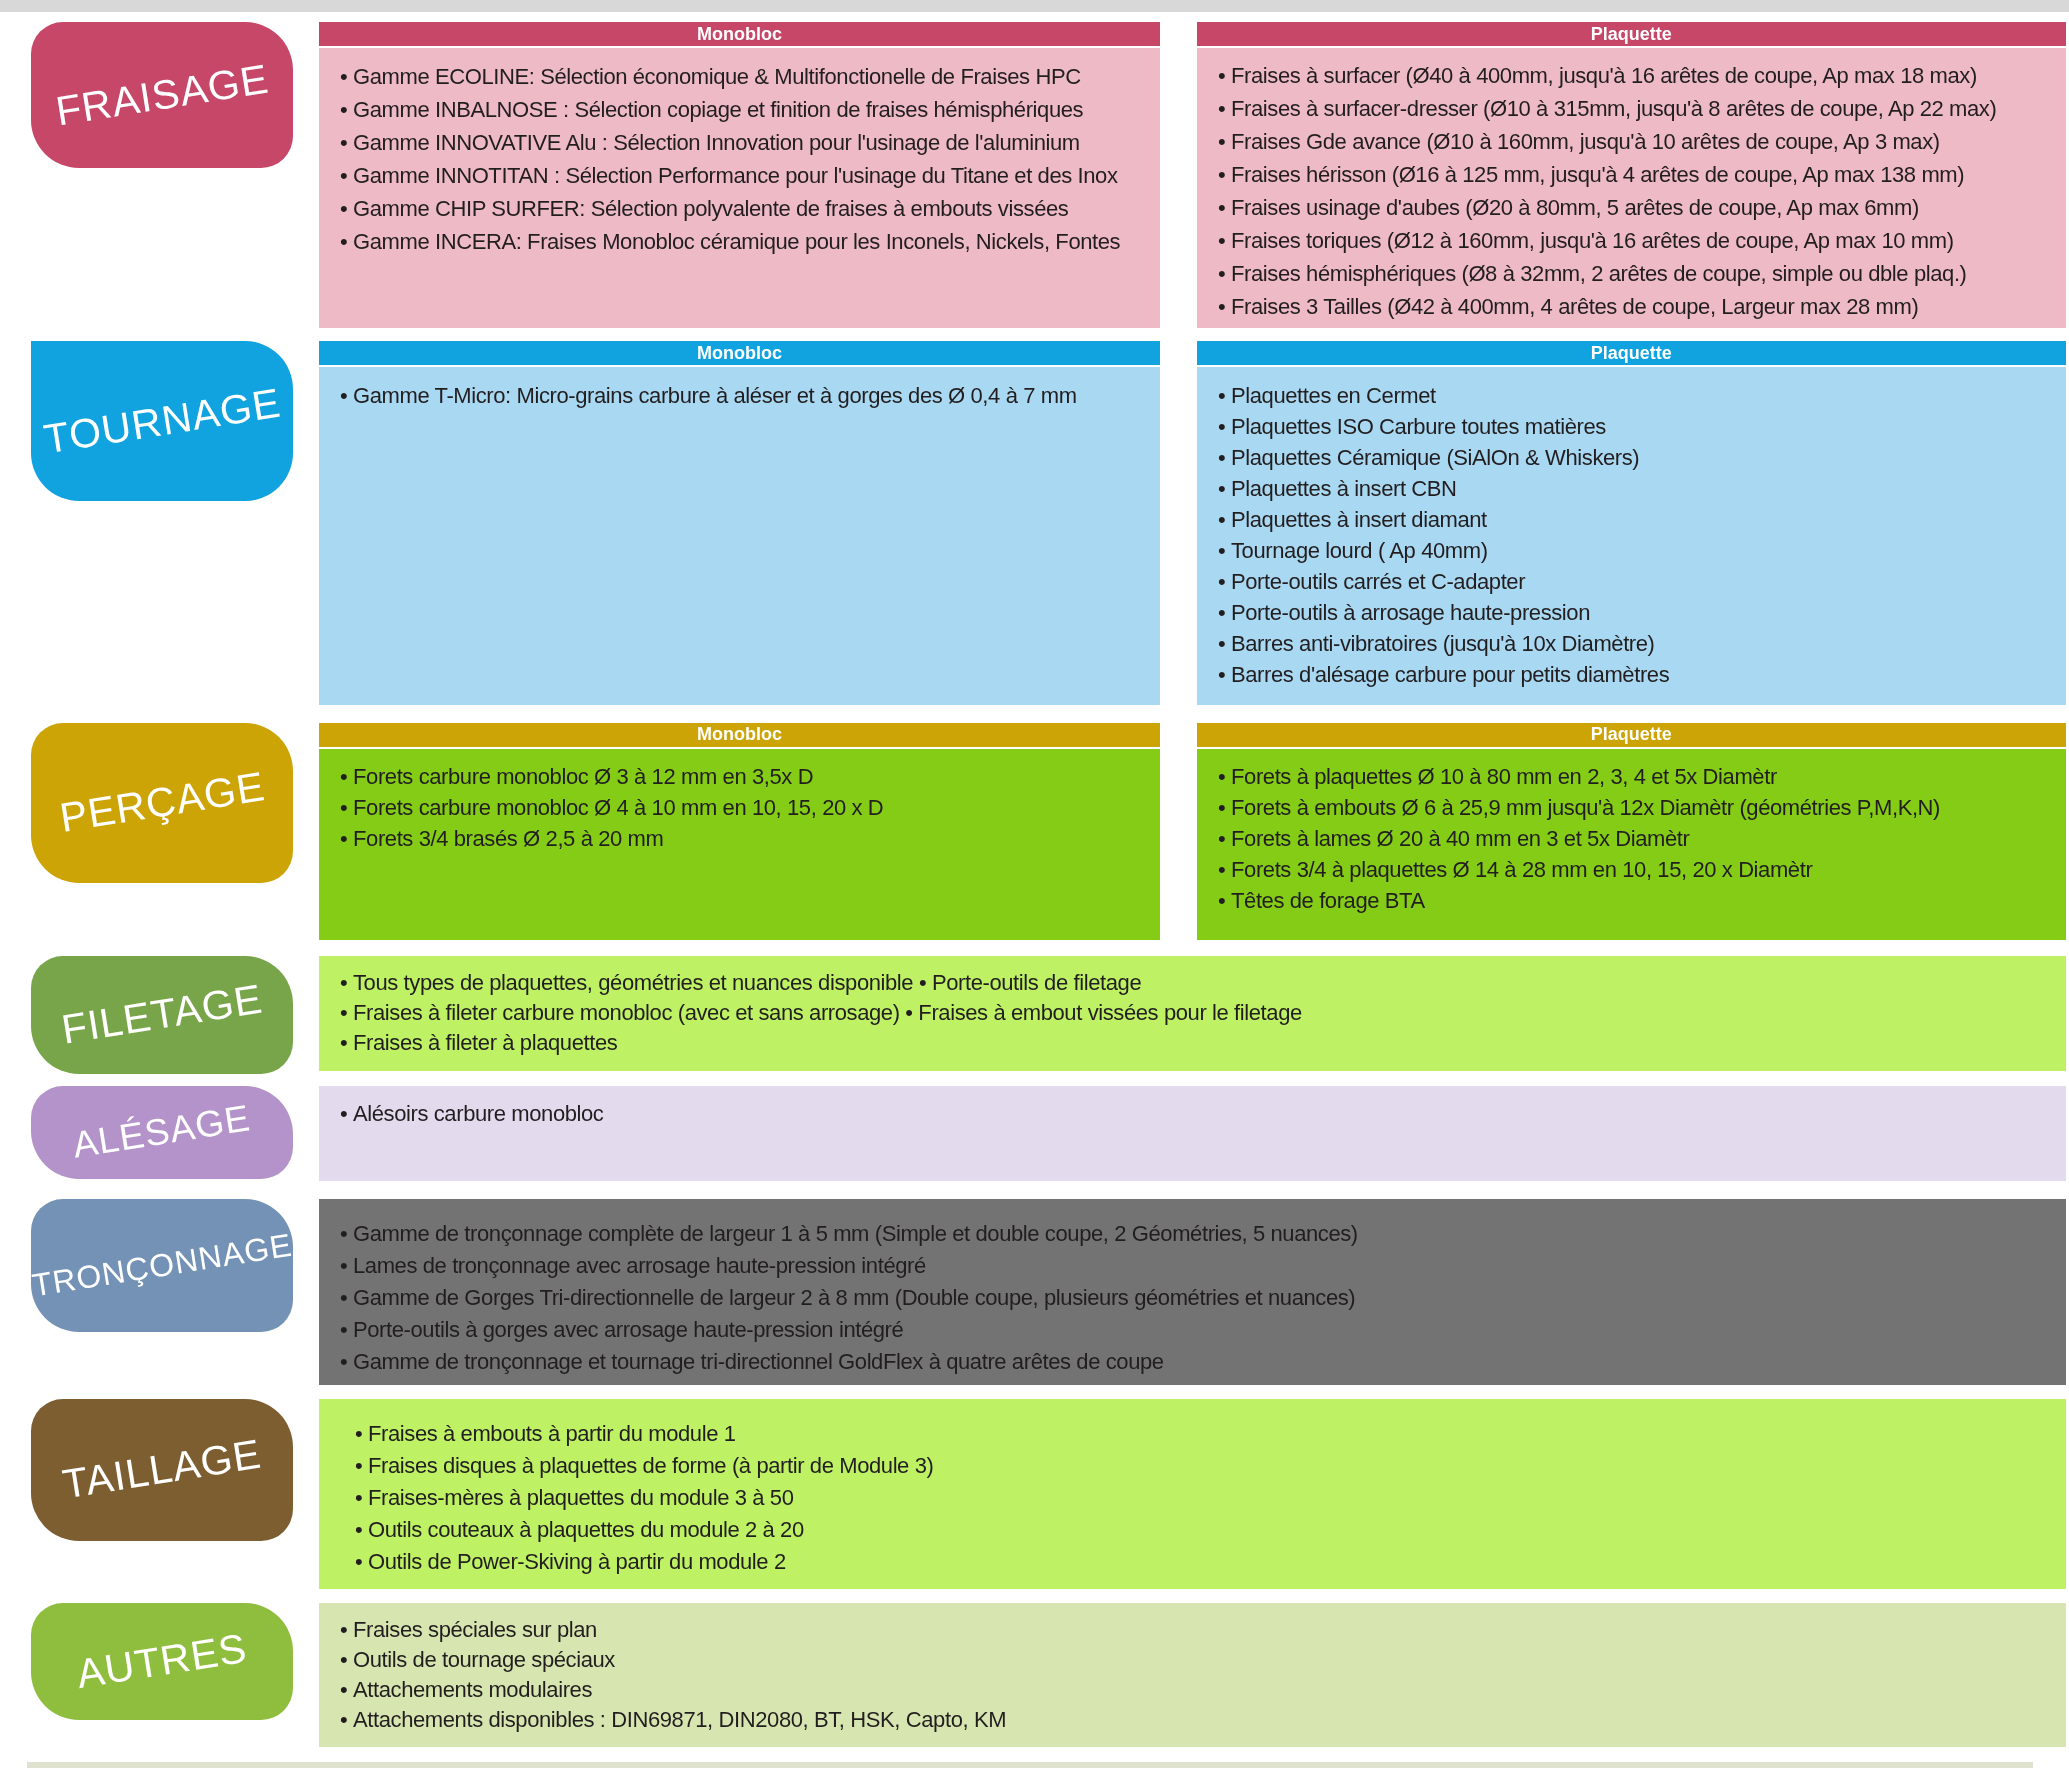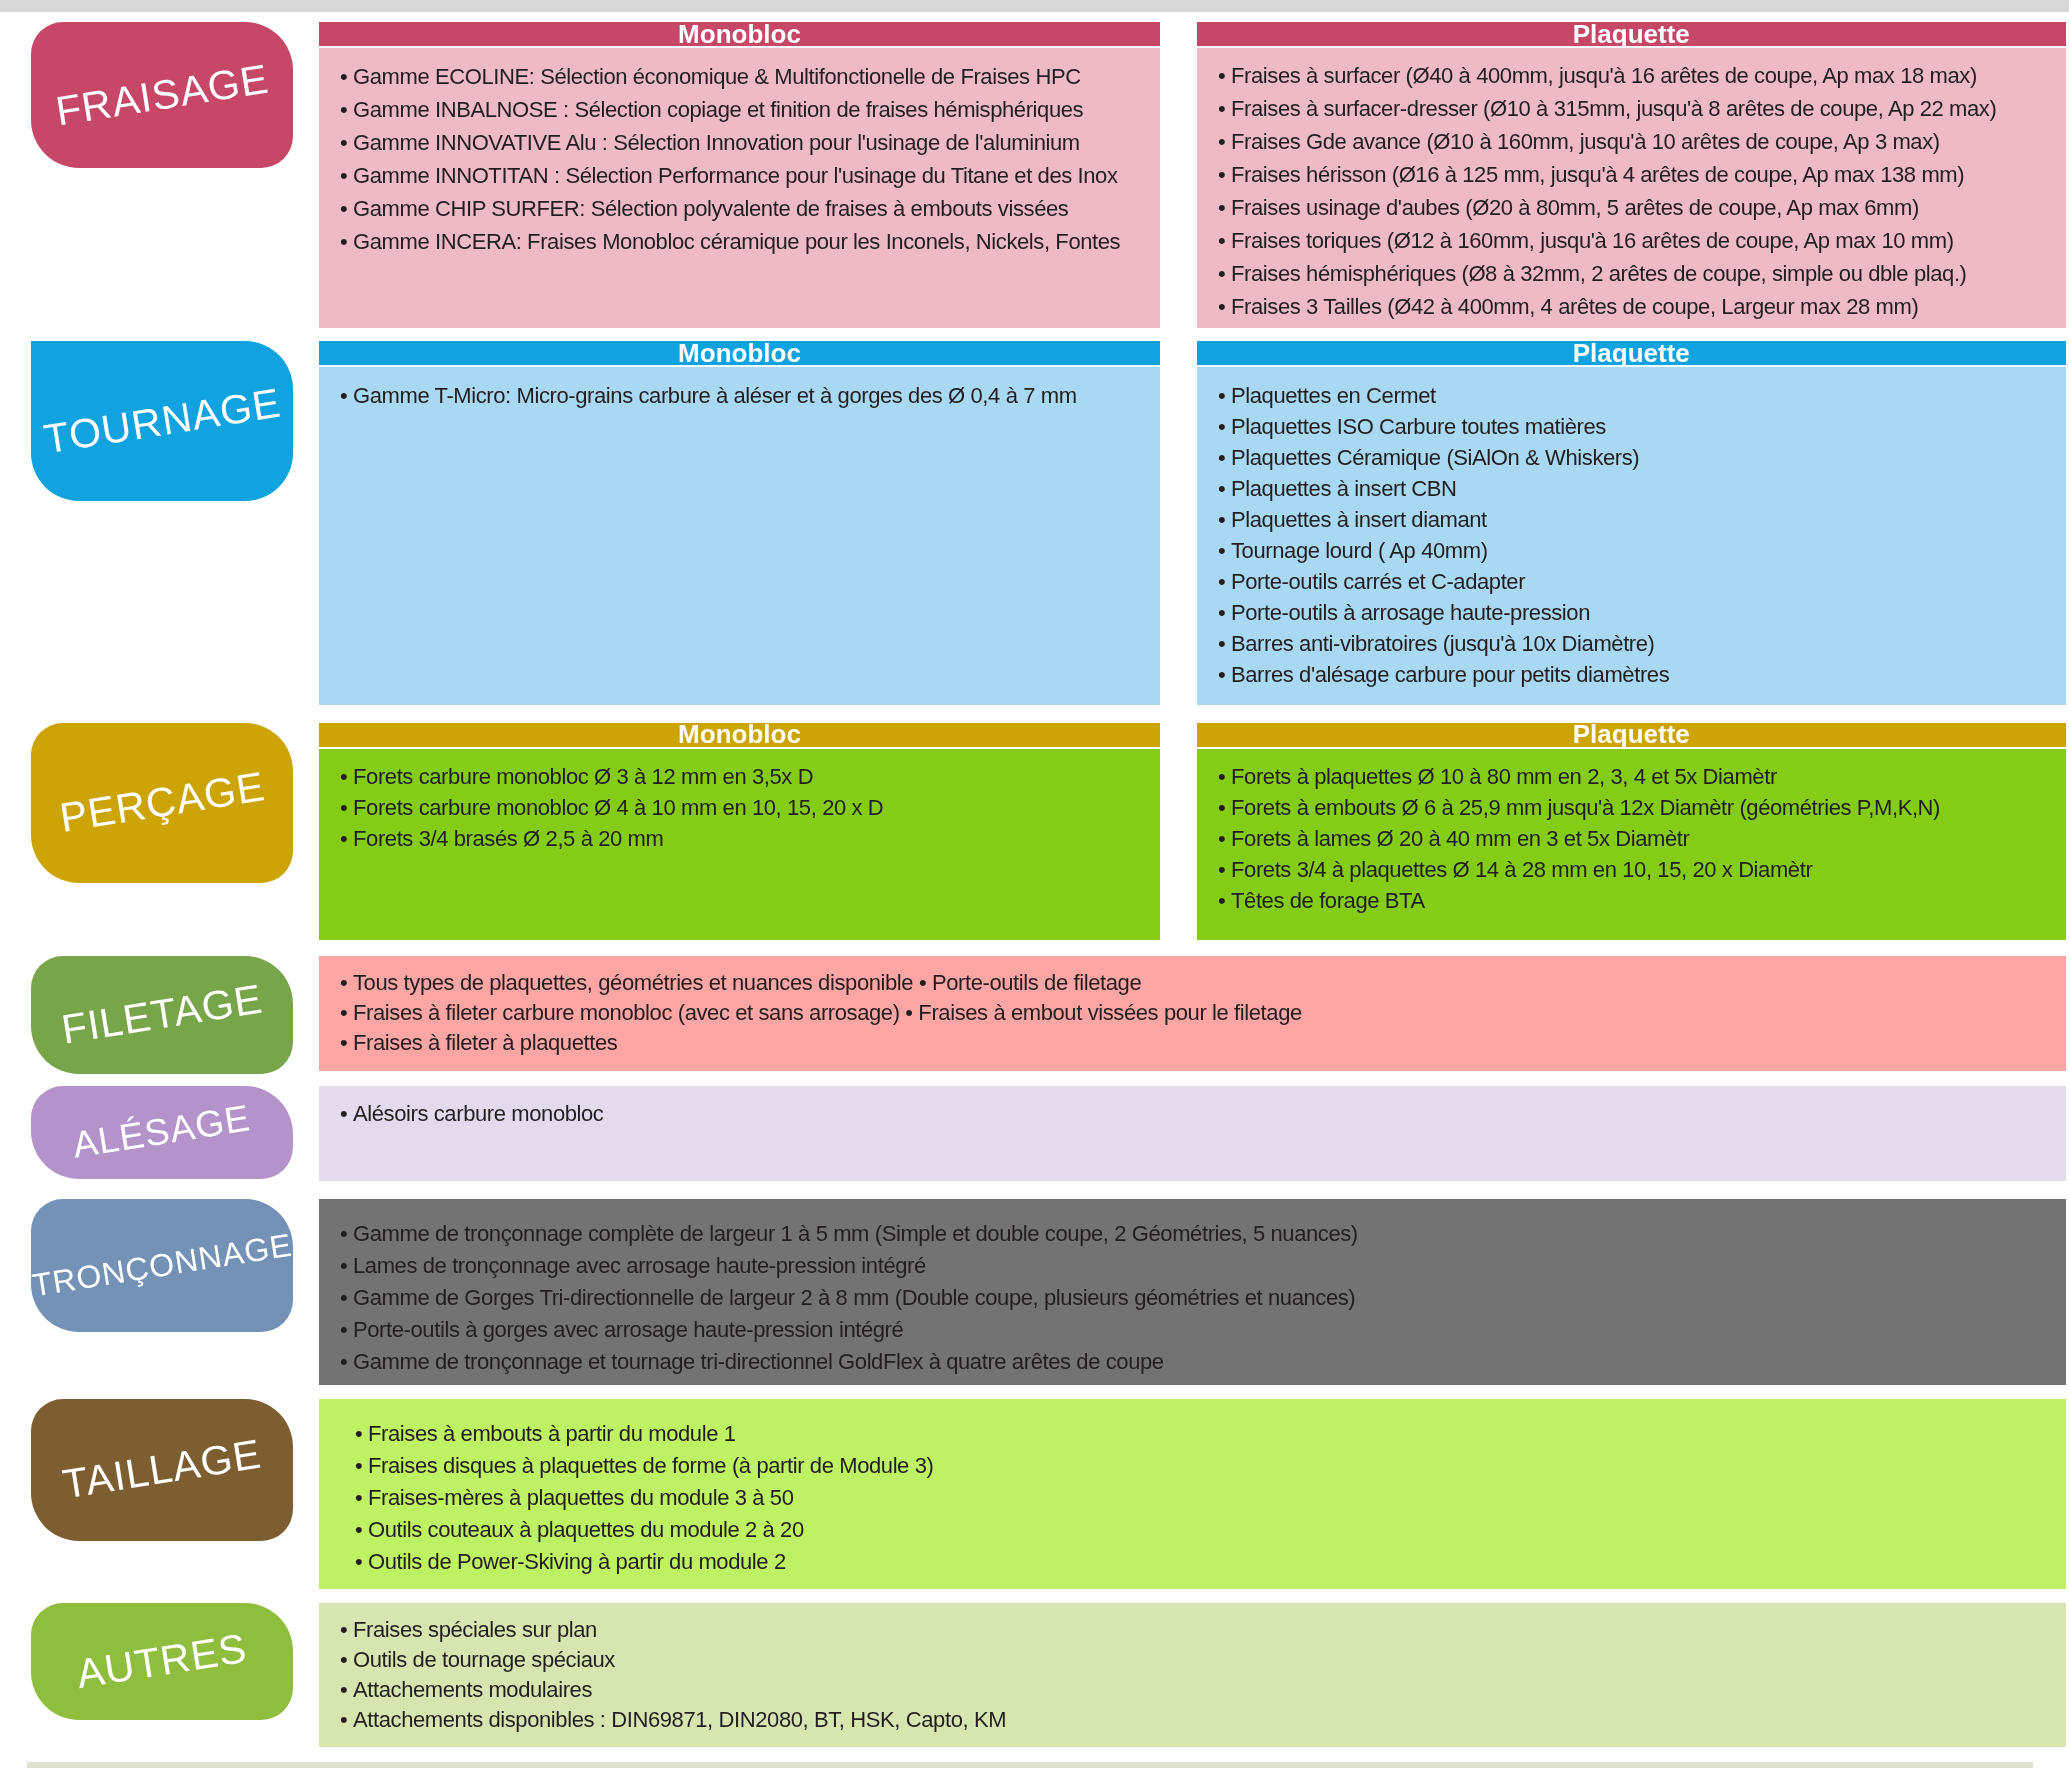--- a/index.html
+++ b/index.html
@@ -12,21 +12,21 @@
   .label-col{width:288px;flex:none;}
   .pill{width:262px;display:flex;align-items:center;justify-content:center;
         border-radius:32px 48px 32px 48px;}
   .pill-text{color:#ffffff;font-size:41px;letter-spacing:0.9px;transform:rotate(-9deg);white-space:nowrap;}
   .content{flex:1;display:flex;gap:37px;}
   .panel{display:flex;flex-direction:column;}
   .mono{width:841px;flex:none;}
   .plaq{flex:1;}
   .single{flex:1;}
   .panel-header{height:24px;flex:none;display:flex;align-items:center;justify-content:center;
-        color:#ffffff;font-weight:bold;font-size:26px;border-bottom:2.7px solid #ffffff;}
+        color:#ffffff;font-weight:bold;font-size:18px;border-bottom:2.7px solid #ffffff;}
   .panel-body{flex:1;padding:12.4px 5.3px 0 21px;}
   .item{color:#221e1f;font-size:22px;letter-spacing:-0.4px;white-space:nowrap;}
   .item::before{content:"\2022\00a0";}
 
   
   .s0{height:306px;margin-bottom:13.3px;}
   .s1{height:364px;margin-bottom:17.7px;}
   .s2{height:217px;margin-bottom:16px;}
   .s3{height:115px;margin-bottom:15px;}
   .s4{height:95px;margin-bottom:17.7px;}
@@ -57,21 +57,21 @@
   .s0 .plaq .panel-body{padding-top:10.6px;}
 
   
   .s0 .pill,.s0 .panel-header{background:#c64768;}
   .s0 .panel-body{background:#edbac6;}
   .s1 .pill,.s1 .panel-header{background:#10a3df;}
   .s1 .panel-body{background:#a9d8f2;}
   .s2 .pill,.s2 .panel-header{background:#cda405;}
   .s2 .panel-body{background:#84cc16;}
   .s3 .pill{background:#79a54a;}
-  .s3 .panel-body{background:#fca5a5;}
+  .s3 .panel-body{background:#bef264;}
   .s4 .pill{background:#b393c9;}
   .s4 .panel-body{background:#e3daed;}
   .s5 .pill{background:#7392b6;}
   .s5 .panel-body{background:#737373;}
   .s6 .pill{background:#7c5e31;}
   .s6 .panel-body{background:#bef264;padding-left:36px;}
   .s7 .pill{background:#8fbe3e;}
   .s7 .panel-body{background:#d7e6b0;}
 </style>
 </head>

